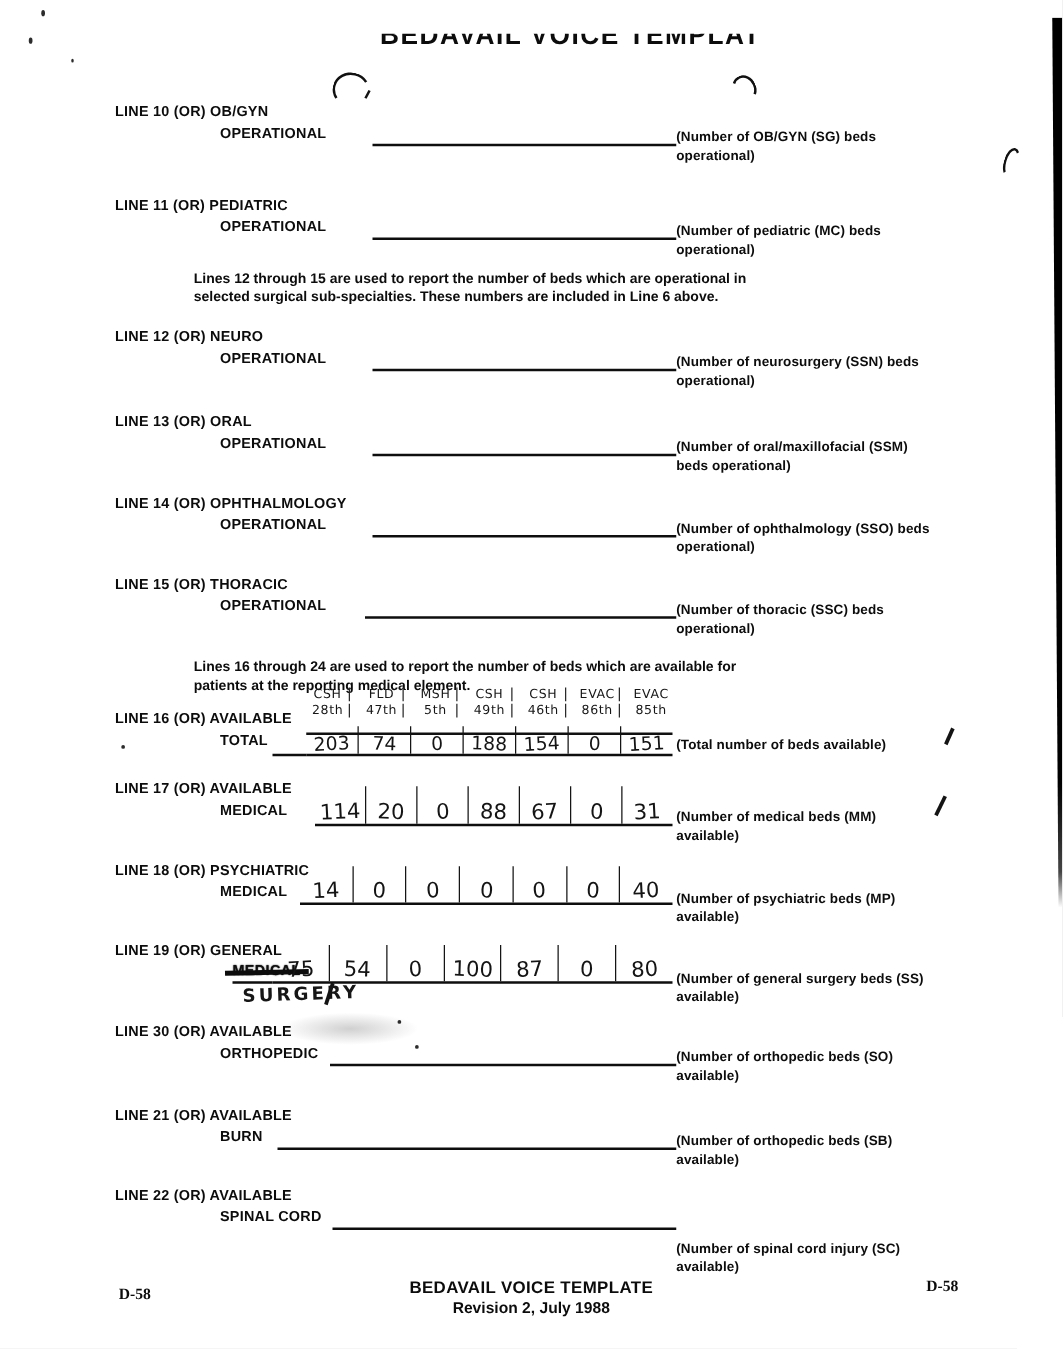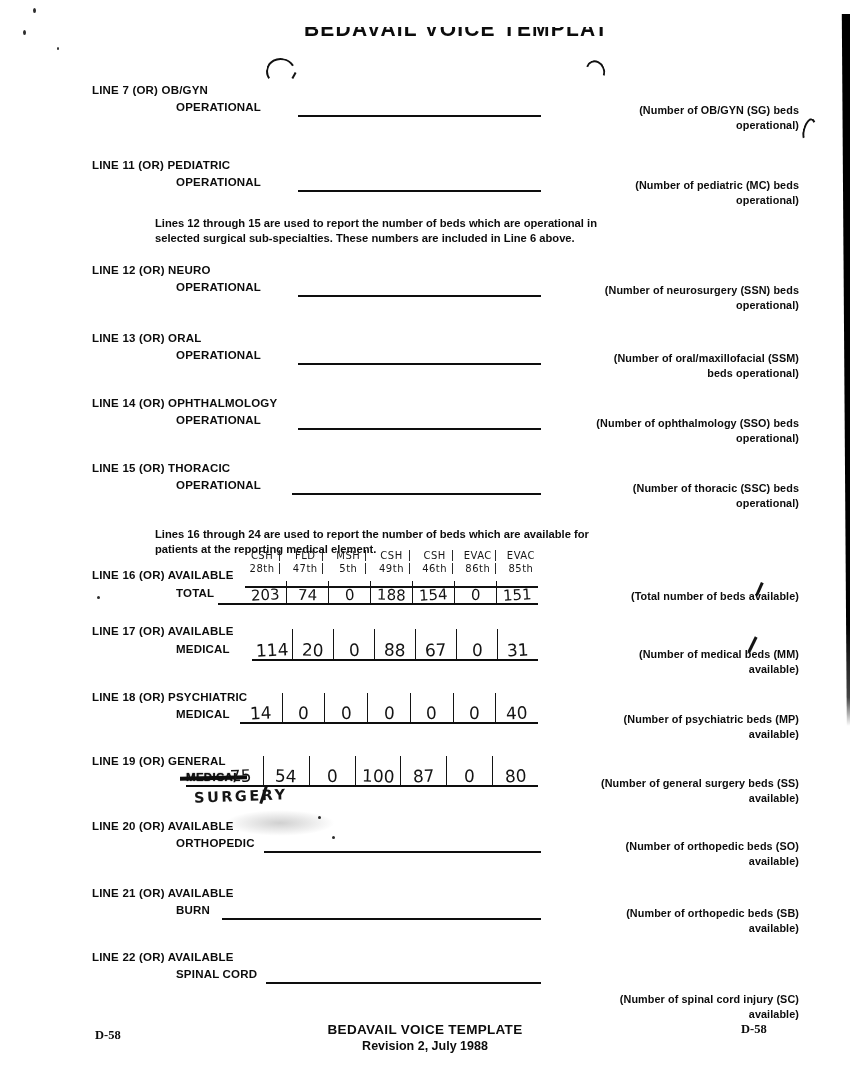--- a/index.html
+++ b/index.html
@@ -2,21 +2,21 @@
 <html><head>
 <meta charset="utf-8">
 <style>
   html,body{margin:0;padding:0;background:#e8e8e8;}
   .page{position:relative;width:850px;height:1079px;background:#ffffff;overflow:hidden;
         font-family:"Liberation Sans",sans-serif;color:#0c0c0c;}
   .lbl1{position:absolute;font-size:11.5px;font-weight:700;letter-spacing:.2px;white-space:nowrap;}
   .lbl2{position:absolute;font-size:11.5px;font-weight:700;letter-spacing:.2px;white-space:nowrap;}
   .blank{position:absolute;border-bottom:2.2px solid #0e0e0e;}
   .desc{position:absolute;left:541px;width:258px;font-size:10.8px;font-weight:700;
-        line-height:14.5px;letter-spacing:.1px;text-align:right;}
+        line-height:14.5px;letter-spacing:.1px;}
   .note{position:absolute;left:155px;width:600px;font-size:11.2px;font-weight:700;line-height:14.5px;}
   
   .cliptitle{position:absolute;left:304px;top:27px;width:300px;height:17px;overflow:hidden;}
   .cliptitle span{position:relative;top:-10px;display:inline-block;font-size:21px;font-weight:800;
         letter-spacing:1.2px;white-space:nowrap;transform:scaleY(1.05);}
   
   .hrow{position:absolute;left:245px;width:293px;display:flex;gap:8px;}
   .hcell{flex:1;text-align:center;font-size:10px;letter-spacing:.5px;
          font-family:"DejaVu Sans",sans-serif;color:#161616;border-right:1.4px solid #2a2a2a;}
   .hcell:last-child{border-right:none;}
@@ -67,21 +67,21 @@
   <div class="slash" style="left:751px;top:636px;width:2.5px;height:17px;transform:rotate(26deg);"></div>
   <div class="speck" style="left:33px;top:8px;width:3px;height:5px;"></div>
   <div class="speck" style="left:23px;top:30px;width:3px;height:5px;"></div>
   <div class="speck" style="left:57px;top:47px;width:2px;height:3px;"></div>
   <div class="speck" style="left:97px;top:596px;width:3px;height:3px;"></div>
   <div class="smudge" style="left:225px;top:810px;width:110px;height:26px;"></div>
   <div class="speck" style="left:318px;top:816px;width:3px;height:3px;"></div>
   <div class="speck" style="left:332px;top:836px;width:3px;height:3px;"></div>
 
   <div>
-    <div class="lbl1" style="left:92px;top:84px">LINE 7 (OR) OB/GYN</div>
+    <div class="lbl1" style="left:92px;top:84px">LINE 10 (OR) OB/GYN</div>
     <div class="lbl2" style="left:176px;top:101px">OPERATIONAL</div>
     <div class="blank" style="left:298px;top:101px;width:243px;height:14px;"></div>
     <div class="desc" style="top:103px">
       <span>(Number of OB/GYN (SG) beds</span><br>
       <span>operational)</span>
     </div>
   </div>
 
   <div>
     <div class="lbl1" style="left:92px;top:159px">LINE 11 (OR) PEDIATRIC</div>
@@ -287,21 +287,21 @@
           <span class="hand" style="font-size:17px">80</span>
         </div>
     </div>
     <div class="desc" style="top:776px">
       <span>(Number of general surgery beds (SS)</span><br>
       <span>available)</span>
     </div>
   </div>
 
   <div>
-    <div class="lbl1" style="left:92px;top:820px">LINE 20 (OR) AVAILABLE</div>
+    <div class="lbl1" style="left:92px;top:820px">LINE 30 (OR) AVAILABLE</div>
     <div class="lbl2" style="left:176px;top:837px">ORTHOPEDIC</div>
     <div class="blank" style="left:264px;top:837px;width:277px;height:14px;"></div>
     <div class="desc" style="top:839px">
       <span>(Number of orthopedic beds (SO)</span><br>
       <span>available)</span>
     </div>
   </div>
 
   <div>
     <div class="lbl1" style="left:92px;top:887px">LINE 21 (OR) AVAILABLE</div>

